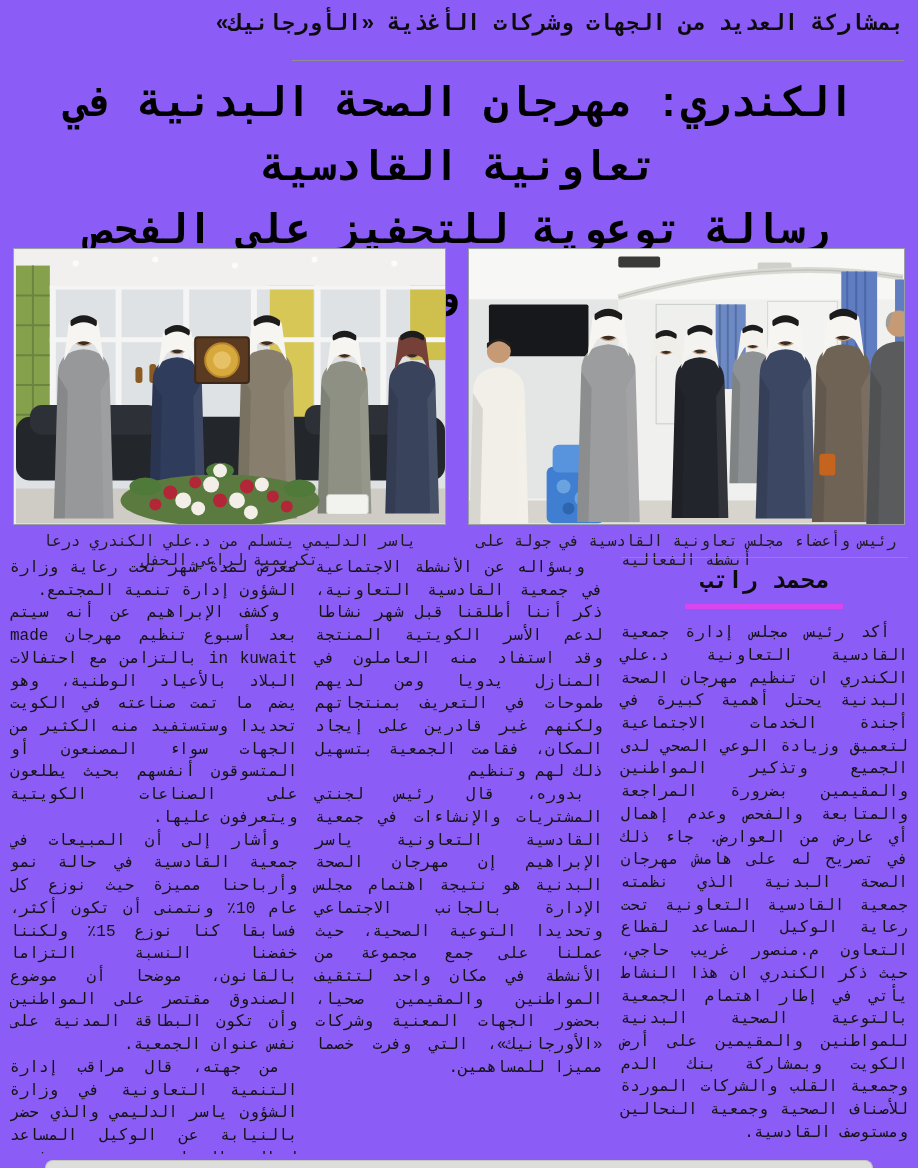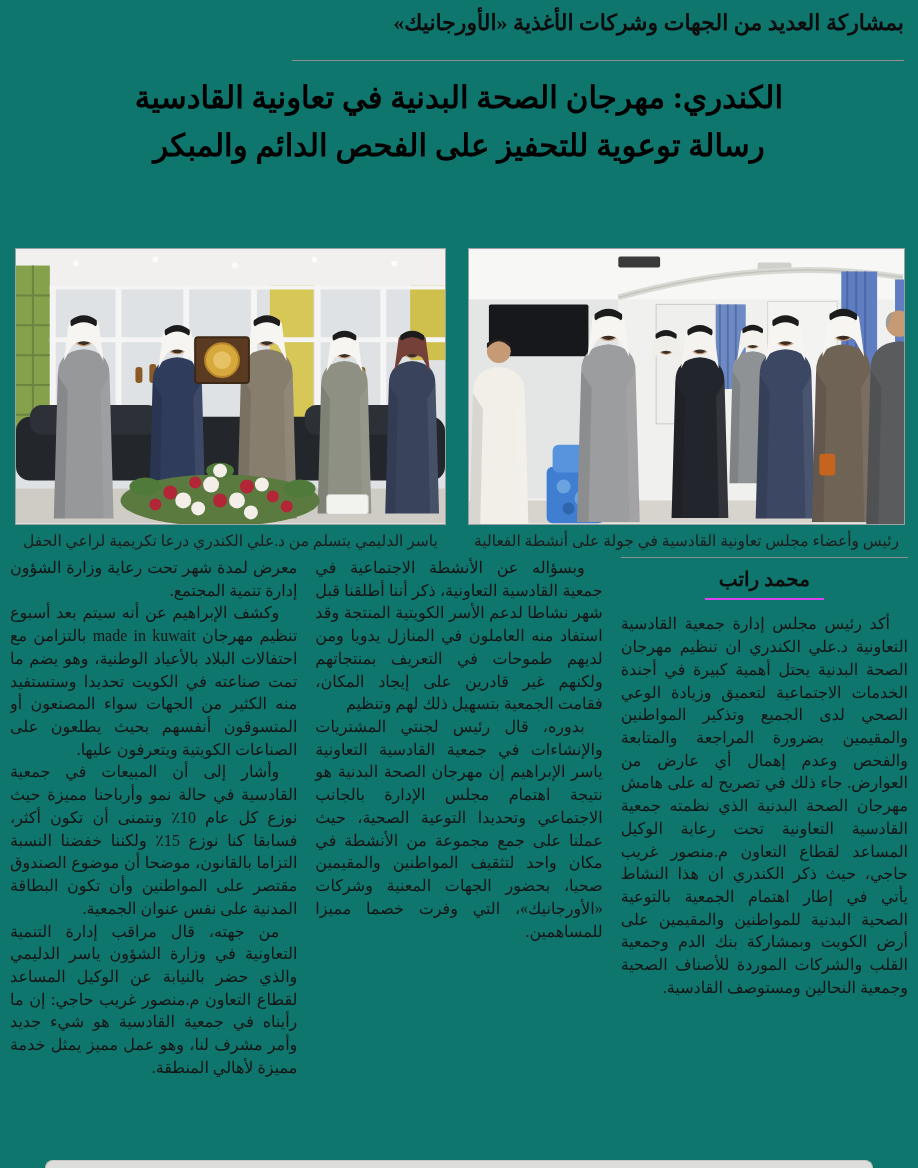--- a/index.html
+++ b/index.html
@@ -1,29 +1,29 @@
 <!DOCTYPE html>
 <html lang="ar" dir="rtl"><head>
 <meta charset="utf-8">
 <style>
   html,body{margin:0;padding:0;background:#ffffff;}
   .page{
     position:relative;width:918px;height:1168px;overflow:hidden;
-    background:#0f766e;font-family:Liberation Serif, serif;direction:rtl;
+    background:#8b5cf6;font-family:Liberation Mono, monospace;direction:rtl;
   }
   
   .kicker{
     position:absolute;top:10px;right:14px;left:14px;
     text-align:right;font-size:22px;font-weight:bold;color:#0c0c0c;letter-spacing:-.3px;
   }
   .kicker-rule{position:absolute;top:60px;right:14px;width:612px;height:1px;background:#8f8f8f;}
   
   .headline{
     position:absolute;top:74px;right:6px;left:6px;margin:0;
-    text-align:center;font-size:31px;line-height:1.55;font-weight:bold;color:#000;
+    text-align:center;font-size:41px;line-height:1.55;font-weight:bold;color:#000;
   }
   
   .photos{position:absolute;top:248px;right:13px;left:13px;display:flex;gap:22px;}
   .photo-fig{margin:0;}
   .photo-frame{border:1px solid #9aa0a4;background:#eceff0;}
   .photo-frame svg{display:block;}
   .photo-fig figcaption{
     text-align:center;font-size:15.5px;color:#1c1c1c;margin-top:7px;letter-spacing:-.2px;
   }
   
@@ -32,22 +32,22 @@
     display:flex;gap:18px;overflow:hidden;
   }
   .col{flex:1 1 0;font-size:16px;line-height:1.42;text-align:justify;color:#141414;}
   .col p{margin:0;text-indent:18px;}
   .col p.cont{text-indent:0;}
   .byline-block{
     text-align:center;border-top:1px solid #8f8f8f;
     padding:7px 0 4px;margin-bottom:9px;
   }
   .byline-name{
-    display:inline-block;font-weight:bold;font-size:20px;color:#0c0c0c;
-    padding:0 14px 5px;border-bottom:2px solid #d946ef;
+    display:inline-block;font-weight:bold;font-size:24px;color:#0c0c0c;
+    padding:0 14px 5px;border-bottom:5px solid #d946ef;
   }
   
   .bottom-strip{
     position:absolute;bottom:0;left:45px;right:45px;height:7px;
     background:#dddddb;border:1px solid #c6c6c3;border-bottom:none;border-radius:9px 9px 0 0;
   }
 </style>
 </head>
 <body>
 

